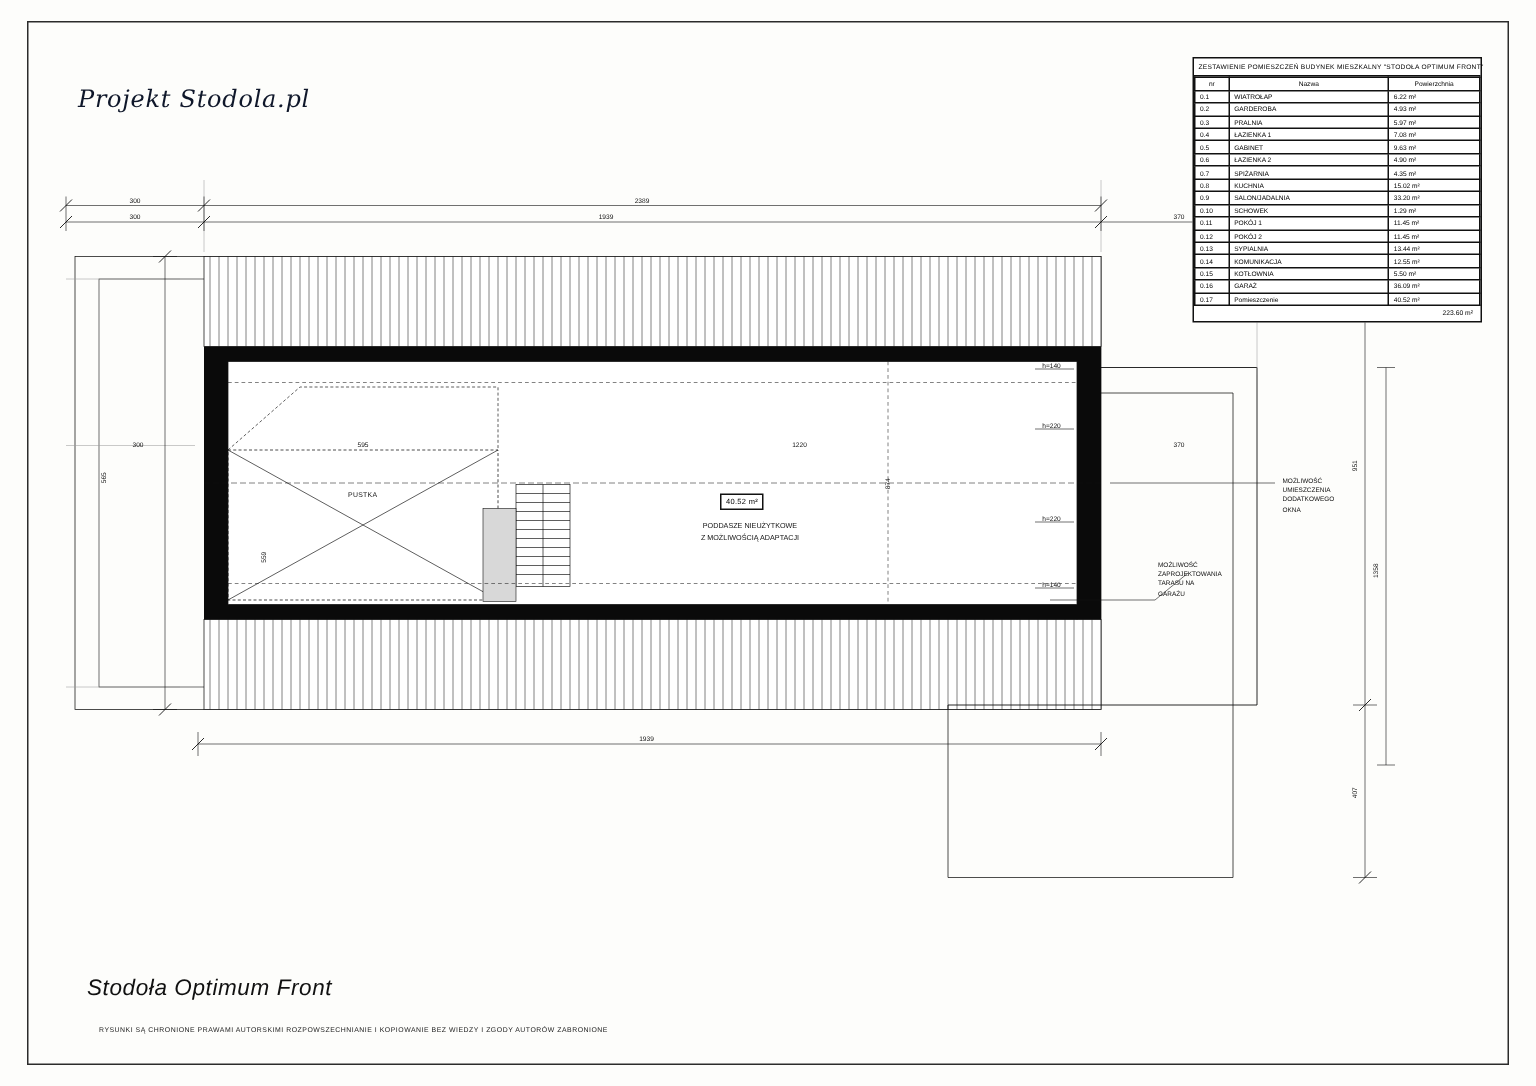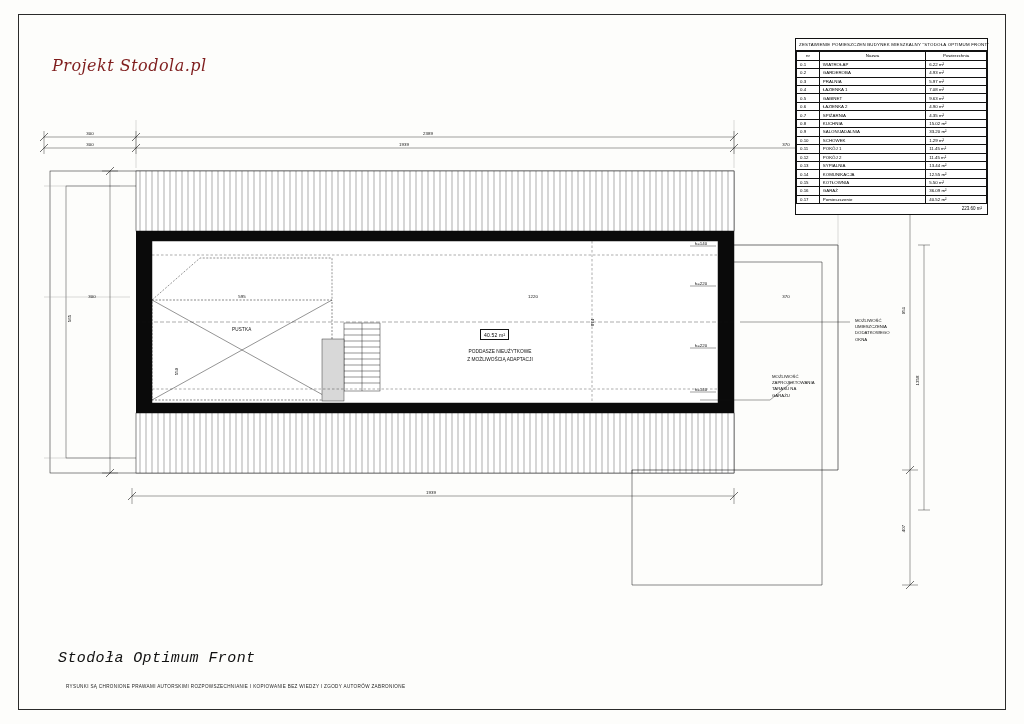--- a/index.html
+++ b/index.html
@@ -29,27 +29,27 @@
     border: 1px solid #2b2b2b;
     box-sizing: border-box;
   }
   .brand {
     position: absolute;
     left: 52px; top: 56px;
     font-family: "DejaVu Serif", serif;
     font-style: italic;
     font-size: 16px;
     letter-spacing: 0.5px;
-    color: #7f1d1d;
+    color: #0f172a;
     white-space: nowrap;
   }
   .footer-title {
     position: absolute;
     left: 58px; top: 650px;
-    font-family: Liberation Mono, monospace;
+    font-family: Liberation Sans, sans-serif;
     font-style: italic;
     font-size: 15px;
     letter-spacing: 0.4px;
     color: #111;
     white-space: nowrap;
   }
   .footer-note {
     position: absolute;
     left: 66px; top: 684px;
     font-size: 4.6px;

